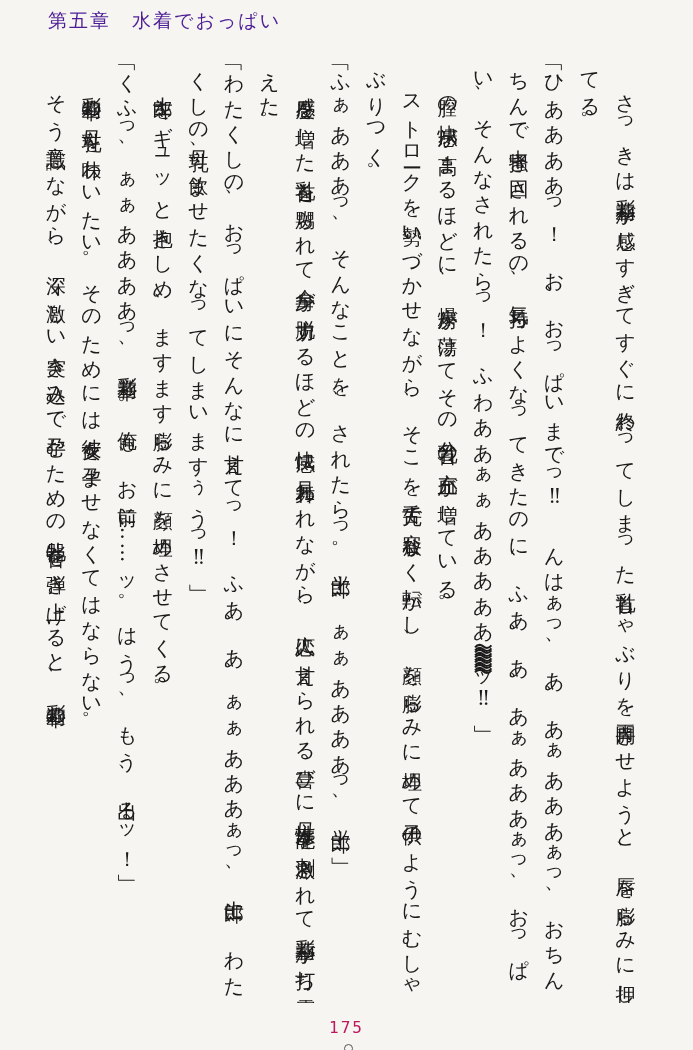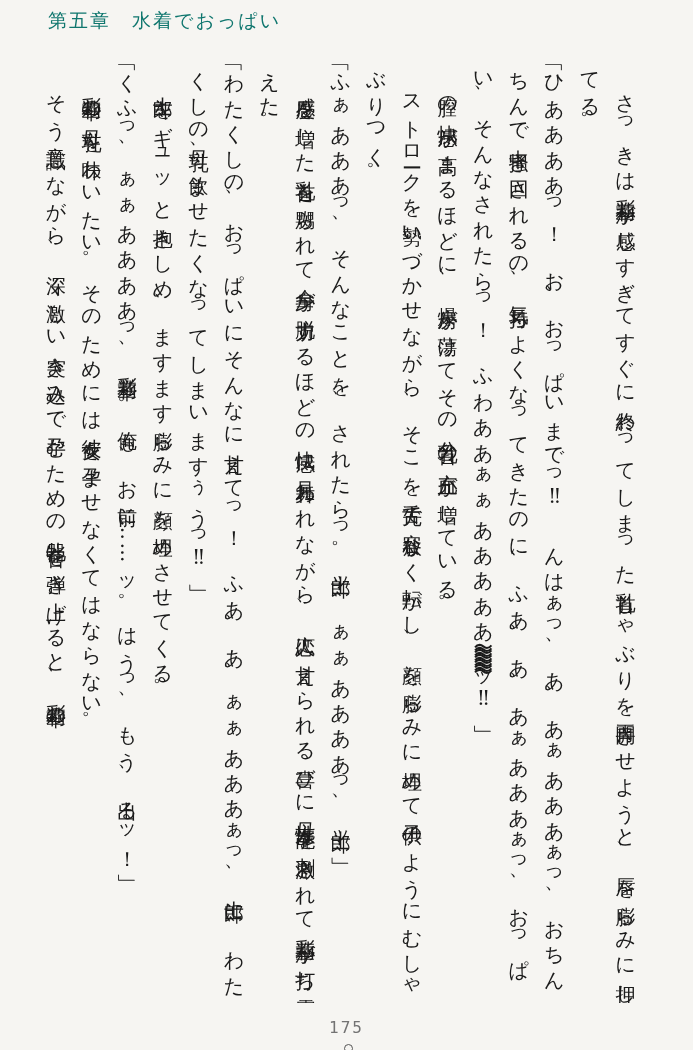--- a/index.html
+++ b/index.html
@@ -20,21 +20,21 @@
     color: #1b1b1b;
     font-family: "DejaVu Serif", "Liberation Serif", serif;
   }
   .chapter-header {
     position: absolute;
     top: 8px;
     left: 48px;
     font-size: 19px;
     letter-spacing: 2px;
     white-space: pre;
-    color: #0f766e;
+    color: #4c1d95;
   }
   .text-body {
     position: absolute;
     top: 58px;
     right: 50px;
     width: 606px;
     height: 945px;
     writing-mode: vertical-rl;
     text-orientation: mixed;
     font-size: 20px;
@@ -54,21 +54,21 @@
   }
   .page-number {
     position: absolute;
     bottom: 13px;
     left: 0;
     width: 100%;
     text-align: center;
     font-family: "DejaVu Sans Mono", "Liberation Mono", monospace;
     font-size: 16px;
     letter-spacing: 2px;
-    color: #737373;
+    color: #be185d;
   }
   .cut-off-mark {
     position: absolute;
     bottom: -3px;
     left: 344px;
     width: 7px;
     height: 7px;
     border-radius: 50%;
     border: 1.5px solid #555;
     background: transparent;

